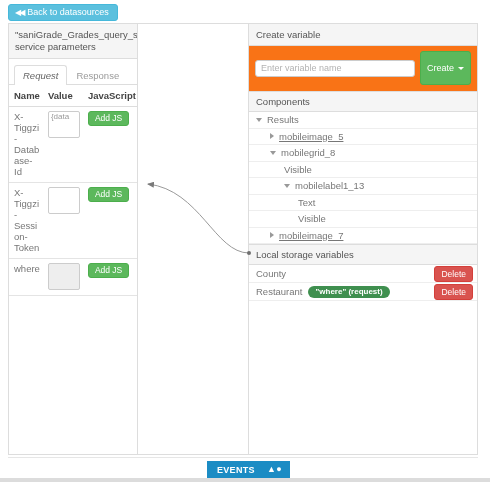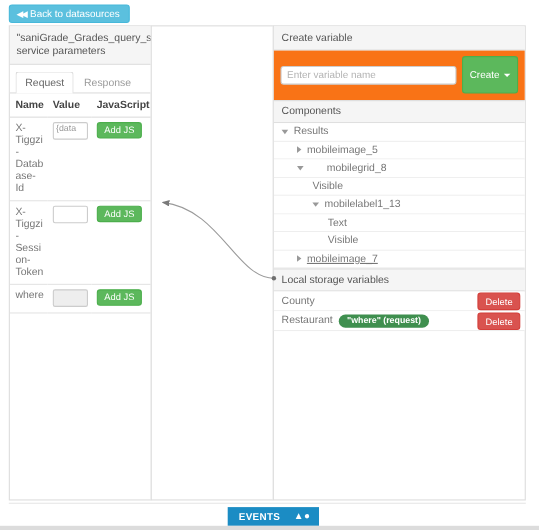--- a/index.html
+++ b/index.html
@@ -41,38 +41,38 @@
   .panel-head.single { padding: 4px 7px; line-height: 13px; }
 
   
   .tabs { display: flex; padding: 6px 5px 0 5px; border-bottom: 1px solid #ddd; background:#fff; }
   .tab {
     padding: 4px 8px; font-size: 9.5px; color: #9a9a9a;
     border: 1px solid transparent; border-bottom: none;
     border-radius: 3px 3px 0 0; margin-bottom: -1px; cursor: pointer;
     white-space: nowrap;
   }
-  .tab.active { color: #666; background: #fff; border-color: #ddd; border-bottom-color: #fff; }
+  .tab.active { color: #666; background: #fff; border-color: #ddd; border-bottom-color: #fff; font-style: italic; }
 
   
   table.params { width: 100%; border-collapse: collapse; }
   table.params th {
     font-size: 9.5px; color: #444; font-weight: bold; text-align: left;
     padding: 5px 3px 5px 5px; border-bottom: 1px solid #ddd; white-space: nowrap;
   }
   table.params td {
     font-size: 9.5px; color: #777; vertical-align: top;
     padding: 4px 3px 5px 5px; border-bottom: 1px solid #e4e4e4;
     word-break: break-word;
   }
   .col-name  { width: 44px; }
   .col-value { width: 36px; }
   .col-js    { width: 45px; }
   .pinput {
-    width: 32px; height: 16px; border: 1px solid #ccc; border-radius: 2px;
+    width: 32px; height: 27px; border: 1px solid #ccc; border-radius: 2px;
     background: #fff; font-size: 8px; color: #999; padding: 0 2px;
     font-family: "Liberation Sans", sans-serif; overflow: hidden; white-space: nowrap;
     display: block;
   }
   .pinput.disabled { background: #eeeeee; }
   .btn-js {
     display: inline-block; background: #5cb85c; border: 1px solid #4cae4c;
     border-radius: 3px; color: #fff; font-size: 8.5px; line-height: 13px;
     padding: 0 6px; height: 15px; cursor: pointer; white-space: nowrap;
   }
@@ -206,25 +206,25 @@
         <span class="caret-down"></span>
       </div>
     </div>
 
     <div class="sec-head">Components</div>
     <div id="tree-container">
         <div class="tree-row" style="padding-left: 7px;">
           <span class="tri open"></span>
           <span>Results</span>
         </div>
-        <div class="tree-row" style="padding-left: 21px;">
+        <div class="tree-row" style="padding-left: 21px; text-decoration: underline;">
           <span class="tri closed"></span>
           <span>mobileimage_5</span>
         </div>
-        <div class="tree-row" style="padding-left: 21px; gap: 16px;">
+        <div class="tree-row" style="padding-left: 21px;">
           <span class="tri open"></span>
           <span>mobilegrid_8</span>
         </div>
         <div class="tree-row" style="padding-left: 35px;">
           <span class="tri none"></span>
           <span>Visible</span>
         </div>
         <div class="tree-row" style="padding-left: 35px;">
           <span class="tri open"></span>
           <span>mobilelabel1_13</span>

